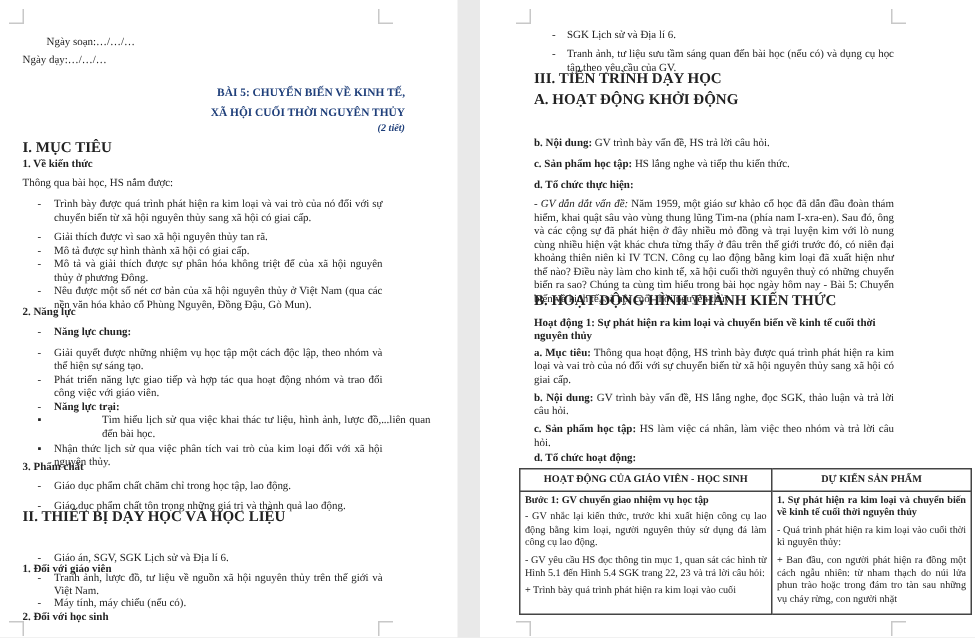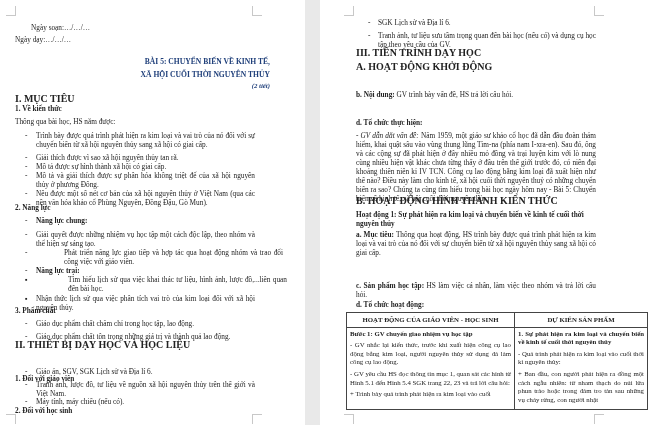--- a/index.html
+++ b/index.html
@@ -59,21 +59,21 @@
   <div class="txt just" style="left:36px; top:171px; width:219px;">Mô tả và giải thích được sự phân hóa không triệt để của xã hội nguyên thủy ở phương Đông.</div>
   <div class="dash" style="left:25px; top:189px;">-</div>
   <div class="txt just" style="left:36px; top:189px; width:219px;">Nêu được một số nét cơ bản của xã hội nguyên thủy ở Việt Nam (qua các nền văn hóa khảo cổ Phùng Nguyên, Đồng Đậu, Gò Mun).</div>
 
   <div class="txt b" style="left:15px; top:203px;">2. Năng lực</div>
   <div class="dash" style="left:25px; top:216px;">-</div>
   <div class="txt b" style="left:36px; top:216px;">Năng lực chung:</div>
   <div class="dash" style="left:25px; top:230px;">-</div>
   <div class="txt just" style="left:36px; top:230px; width:219px;">Giải quyết được những nhiệm vụ học tập một cách độc lập, theo nhóm và thể hiện sự sáng tạo.</div>
   <div class="dash" style="left:25px; top:248px;">-</div>
-  <div class="txt just" style="left:36px; top:248px; width:219px;margin-left:28px;">Phát triển năng lực giao tiếp và hợp tác qua hoạt động nhóm và trao đổi công việc với giáo viên.</div>
+  <div class="txt just" style="left:36px; top:248px; width:219px;">Phát triển năng lực giao tiếp và hợp tác qua hoạt động nhóm và trao đổi công việc với giáo viên.</div>
   <div class="dash" style="left:25px; top:266px;">-</div>
   <div class="txt b" style="left:36px; top:266px;">Năng lực trại:</div>
   <div class="dash" style="left:25px; top:275px;">▪</div>
   <div class="txt just" style="left:36px; top:275px; width:219px;margin-left:32px;">Tìm hiểu lịch sử qua việc khai thác tư liệu, hình ảnh, lược đồ,...liên quan đến bài học.</div>
   <div class="dash" style="left:25px; top:294px;">▪</div>
   <div class="txt just" style="left:36px; top:294px; width:219px;">Nhận thức lịch sử qua việc phân tích vai trò của kim loại đối với xã hội nguyên thủy.</div>
 
   <div class="txt b" style="left:15px; top:306px;">3. Phẩm chất</div>
   <div class="dash" style="left:25px; top:319px;">-</div>
   <div class="txt" style="left:36px; top:319px;">Giáo dục phẩm chất chăm chỉ trong học tập, lao động.</div>
@@ -93,32 +93,34 @@
 
 <div class="page" id="page-right">
   <div class="corner c-tl" style="left:24px; top:6px;"></div>
   <div class="corner c-tr" style="left:274px; top:6px;"></div>
   <div class="corner c-bl" style="left:24px; top:414px;"></div>
   <div class="corner c-br" style="left:274px; top:414px;"></div>
 
   <div class="dash" style="left:48px; top:18px;">-</div>
   <div class="txt" style="left:58px; top:18px;">SGK Lịch sử và Địa lí 6.</div>
   <div class="dash" style="left:48px; top:31px;">-</div>
-  <div class="txt just" style="left:58px; top:31px; width:218px;">Tranh ảnh, tư liệu sưu tầm trọng quan đến bài học (nếu có) và dụng cụ học tập theo yêu cầu của GV.</div>
+  <div class="txt just" style="left:58px; top:31px; width:218px;">Tranh ảnh, tư liệu sưu tầm sáng quan đến bài học (nếu có) và dụng cụ học tập theo yêu cầu của GV.</div>
 
   <div class="txt h1" style="left:36px; top:48px;">III. TIẾN TRÌNH DẠY HỌC</div>
   <div class="txt h1" style="left:36px; top:62px;">A. HOẠT ĐỘNG KHỞI ĐỘNG</div>
 
   <div class="txt" style="left:36px; top:90px;"><span class="b">b. Nội dung:</span><span> GV trình bày vấn đề, HS trả lời câu hỏi.</span></div>
+  <div class="txt" style="left:36px; top:104px;"><span class="b">c. Sản phẩm học tập:</span><span> HS lắng nghe và tiếp thu kiến thức.</span></div>
   <div class="txt b" style="left:36px; top:118px;">d. Tổ chức thực hiện:</div>
   <div class="txt just" style="left:36px; top:131px; width:240px;"><span class="i">- GV dẫn dắt vấn đề:</span><span> Năm 1959, một giáo sư khảo cổ học đã dẫn đầu đoàn thám hiểm, khai quật sâu vào vùng thung lũng Tim-na (phía nam I-xra-en). Sau đó, ông và các cộng sự đã phát hiện ở đây nhiều mỏ đồng và trại luyện kim với lò nung cùng nhiều hiện vật khác chưa từng thấy ở đâu trên thế giới trước đó, có niên đại khoảng thiên niên kỉ IV TCN. Công cụ lao động bằng kim loại đã xuất hiện như thế nào? Điều này làm cho kinh tế, xã hội cuối thời nguyên thuỷ có những chuyển biến ra sao? Chúng ta cùng tìm hiểu trong bài học ngày hôm nay - Bài 5: Chuyển biến về kinh tế, xã hội cuối thời nguyên thủy.</span></div>
 
   <div class="txt h1" style="left:36px; top:196px;">B. HOẠT ĐỘNG HÌNH THÀNH KIẾN THỨC</div>
   <div class="txt b wrap" style="left:36px; top:210px; width:240px;">Hoạt động 1: Sự phát hiện ra kim loại và chuyển biến về kinh tế cuối thời nguyên thủy</div>
   <div class="txt just" style="left:36px; top:230px; width:240px;"><span class="b">a. Mục tiêu:</span><span> Thông qua hoạt động, HS trình bày được quá trình phát hiện ra kim loại và vai trò của nó đối với sự chuyển biến từ xã hội nguyên thủy sang xã hội có giai cấp.</span></div>
+  <div class="txt just" style="left:36px; top:260px; width:240px;"><span class="b">b. Nội dung:</span><span> GV trình bày vấn đề, HS lắng nghe, đọc SGK, thảo luận và trả lời câu hỏi.</span></div>
   <div class="txt just" style="left:36px; top:281px; width:240px;"><span class="b">c. Sản phẩm học tập:</span><span> HS làm việc cá nhân, làm việc theo nhóm và trả lời câu hỏi.</span></div>
   <div class="txt b" style="left:36px; top:300px;">d. Tổ chức hoạt động:</div>
 
   <table class="act">
     <tbody>
         <tr>
       <th style="width:168px;">HOẠT ĐỘNG CỦA GIÁO VIÊN - HỌC SINH</th>
       <th>DỰ KIẾN SẢN PHẨM</th>
     </tr>
     <tr>

